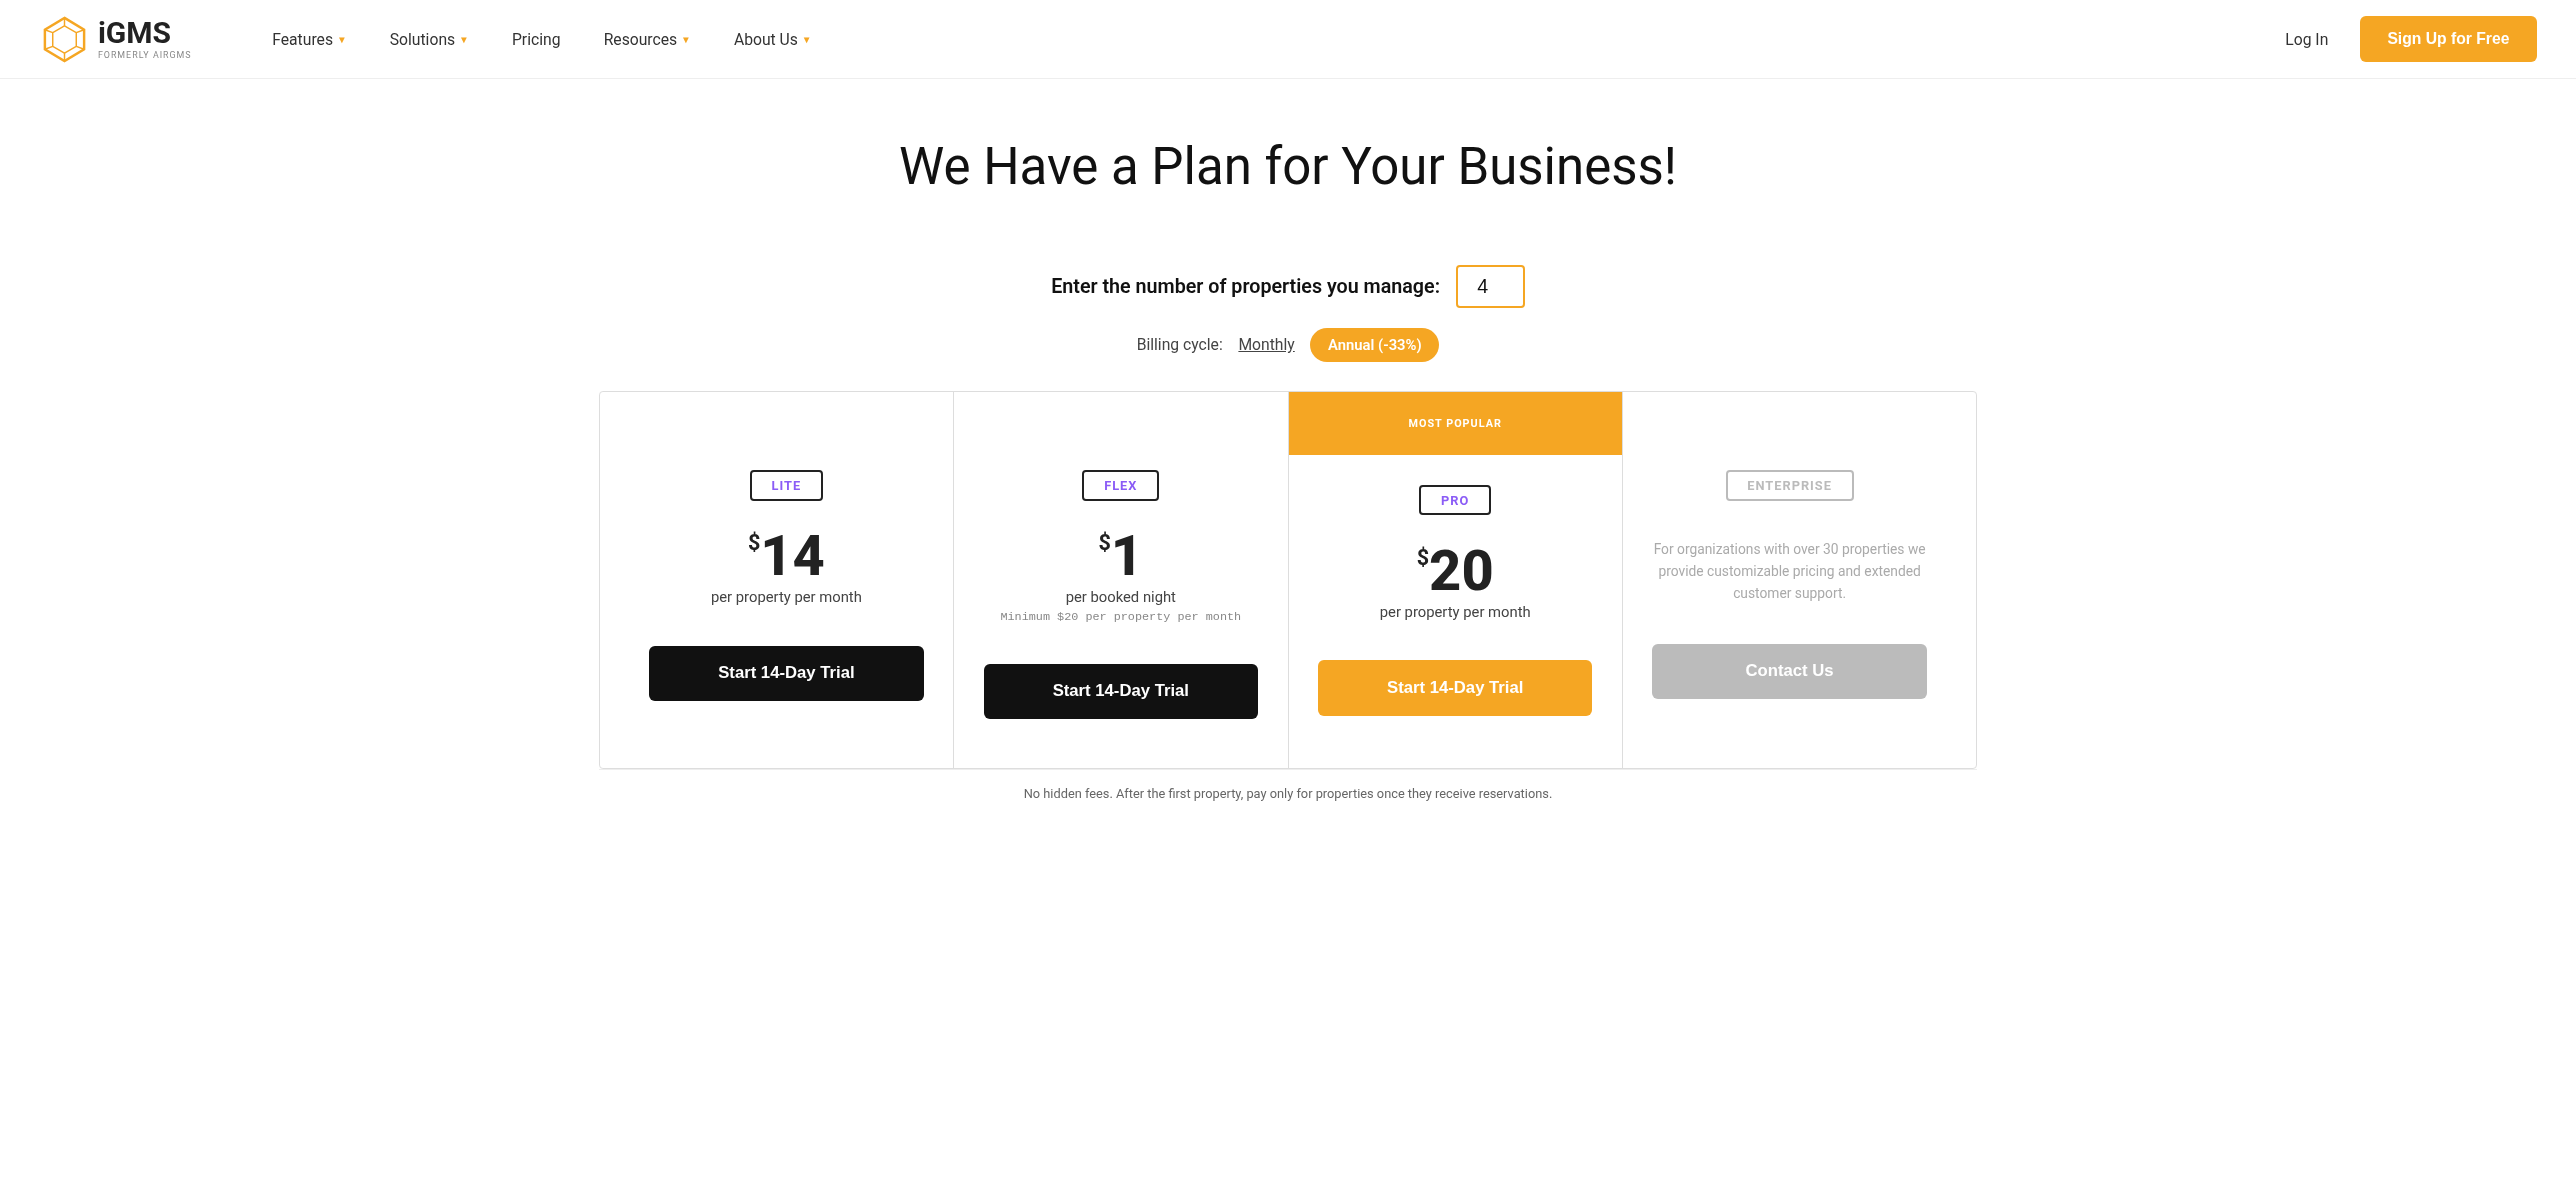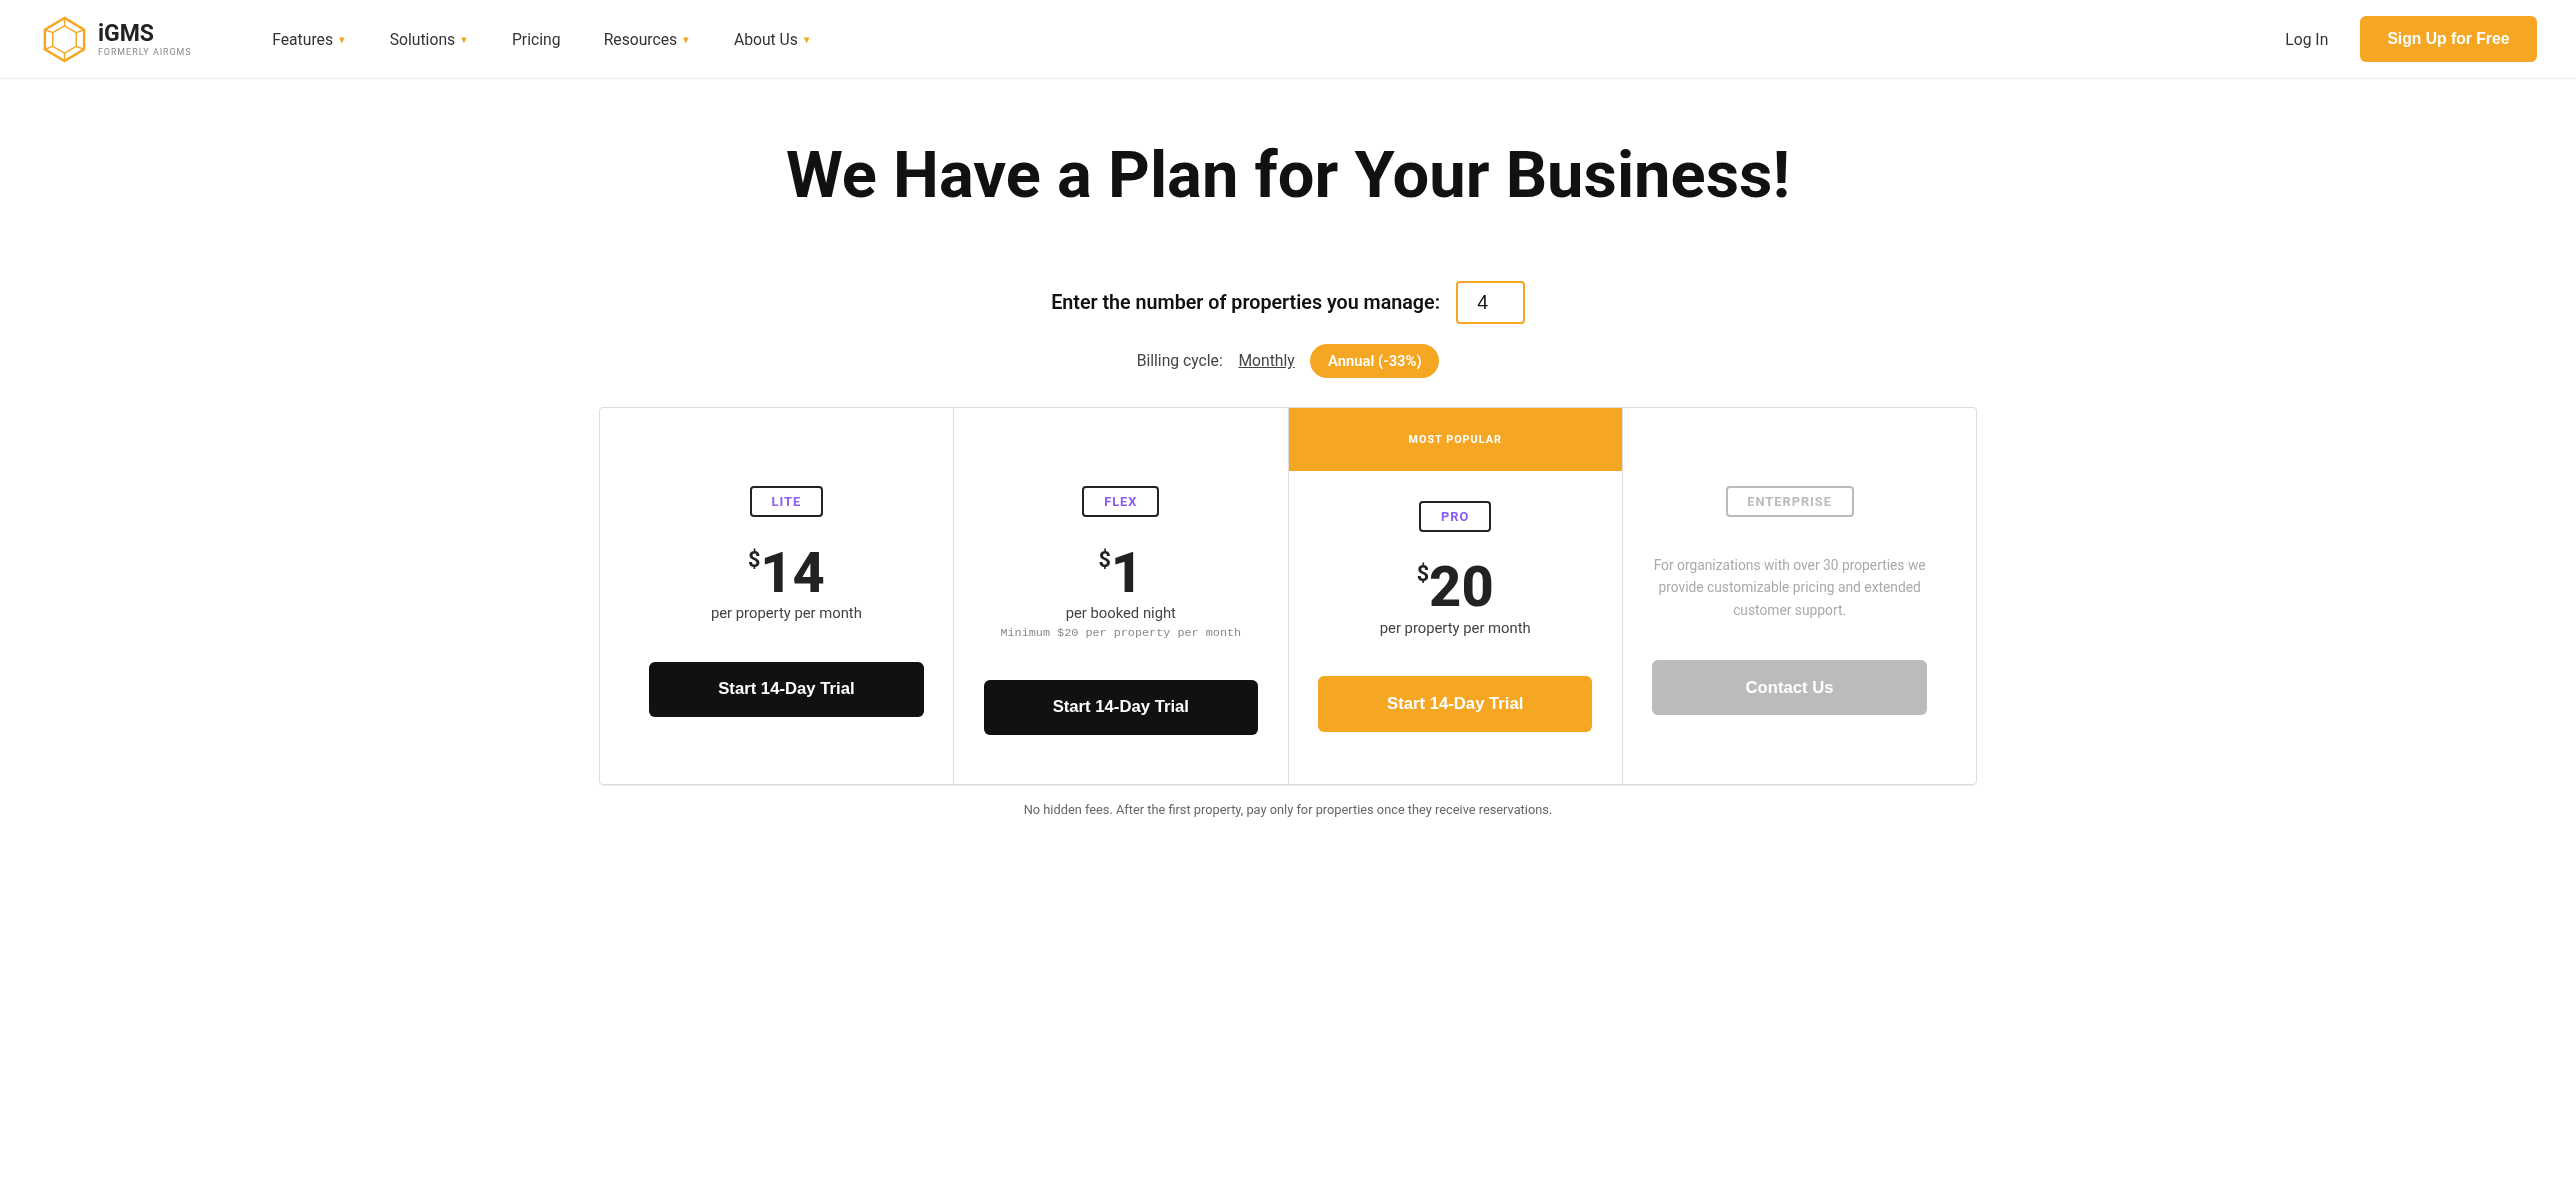--- a/index.html
+++ b/index.html
@@ -28,21 +28,21 @@
     }
     .logo-icon {
       width: 51px;
       height: 51px;
     }
     .logo-text {
       display: flex;
       flex-direction: column;
     }
     .logo-title {
-      font-size: 23px;
+      font-size: 30px;
       font-weight: 700;
       color: #222;
       line-height: 1;
     }
     .logo-sub {
       font-size: 8.9px;
       letter-spacing: 1px;
       color: #888;
       text-transform: uppercase;
       margin-top: 2px;
@@ -90,22 +90,22 @@
       cursor: pointer;
       white-space: nowrap;
     }
 
     
     .hero {
       text-align: center;
       padding: 59px 19.7px 29.5px;
     }
     .hero-title {
-      font-size: 65px;
-      font-weight: 700;
+      font-size: 51px;
+      font-weight: 400;
       color: #111;
       line-height: 1.15;
     }
 
     
     .properties-section {
       text-align: center;
       margin: 39px auto 19.7px;
     }
     .properties-label {

